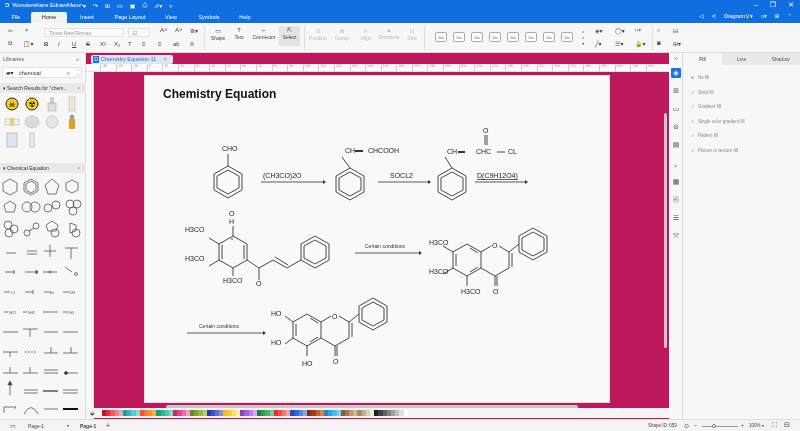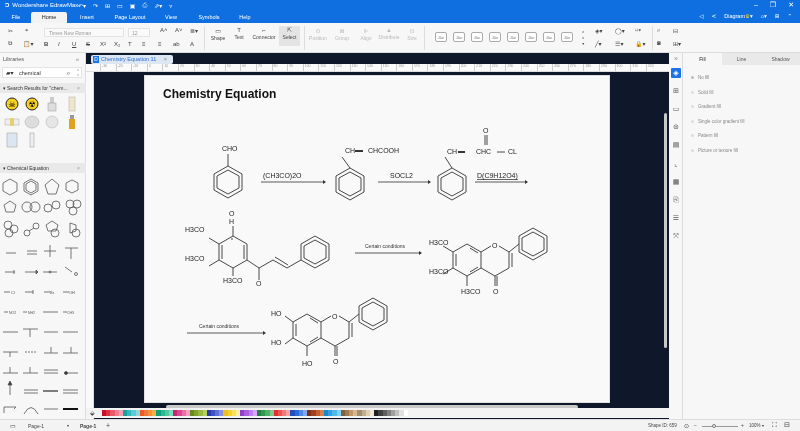--- a/index.html
+++ b/index.html
@@ -20,21 +20,21 @@
 .sizebox{position:absolute;left:128px;top:5px;width:22px;height:9px;border:1px solid #e3e3e3;background:#fafafa;font-size:5px;color:#999;padding-left:3px;line-height:8px}
 .abc{position:absolute;top:9px;width:12px;height:10px;border:1px solid #aaa;border-radius:2px;font-size:4px;line-height:9px;text-align:center;color:#666;background:#fff;font-family:"Liberation Serif",serif}
 .vsep{position:absolute;top:3px;width:1px;height:24px;background:#ddd}
 .left{position:absolute;left:0;top:53px;width:86px;height:366px;background:#f7f7f7;border-right:1px solid #ddd}
 .left .hdr{position:absolute;left:3px;top:3px;font-size:5.5px;color:#555}
 .search{position:absolute;left:2px;top:14px;width:80px;height:11px;background:#fff;border:1px solid #e3e3e3;font-size:5.5px;padding-left:16px;line-height:10px}
 .sect{position:absolute;left:0;width:86px;height:10px;background:#e9e9e9;font-size:5px;line-height:10px;padding-left:3px;color:#333}
 .sect .x{position:absolute;right:6px;color:#999}
 .shapes{position:absolute;left:2px;display:grid;grid-template-columns:repeat(4,20px);gap:0px}
 .shape{width:20px;height:18px;display:flex;align-items:center;justify-content:center}
-.canvasarea{position:absolute;left:86px;top:53px;width:583px;height:366px;background:#0f172a}
+.canvasarea{position:absolute;left:86px;top:53px;width:583px;height:366px;background:#be185d}
 .doctab{position:absolute;left:5px;top:2px;height:9px;background:#dde6f3;padding:0 6px 0 10px;font-size:5.5px;line-height:9px;color:#2a6fd6;border-radius:2px}
 .ruler-h{position:absolute;left:0;top:11px;width:583px;height:8px;background:#fafafa;border-bottom:1px solid #ddd;font-size:3.5px;color:#999}
 .ruler-v{position:absolute;left:0;top:19px;width:8px;height:347px;background:#fafafa;border-right:1px solid #ddd}
 .page{position:absolute;left:58px;top:22px;width:466px;height:328px;background:#f9f9f9;border:1px solid #e0e0e0}
 .vscroll{position:absolute;left:578px;top:60px;width:3px;height:235px;background:#c9c9c9;border-radius:2px}
 .hscroll{position:absolute;left:80px;top:352px;width:412px;height:4px;background:#c9c9c9;border-radius:2px}
 .colorbar{position:absolute;left:86px;top:408px;width:583px;height:10px;background:#f3f3f3;display:flex;align-items:center;padding-left:16px}
 .sw{width:4.2px;height:6px;display:inline-block}
 .status{position:absolute;left:0;top:419px;width:800px;height:12px;background:#f3f3f3;border-top:1px solid #ddd;font-size:5px;color:#444}
 .iconcol{position:absolute;left:669px;top:53px;width:14px;height:366px;background:#f7f7f7;border-right:1px solid #ddd}

